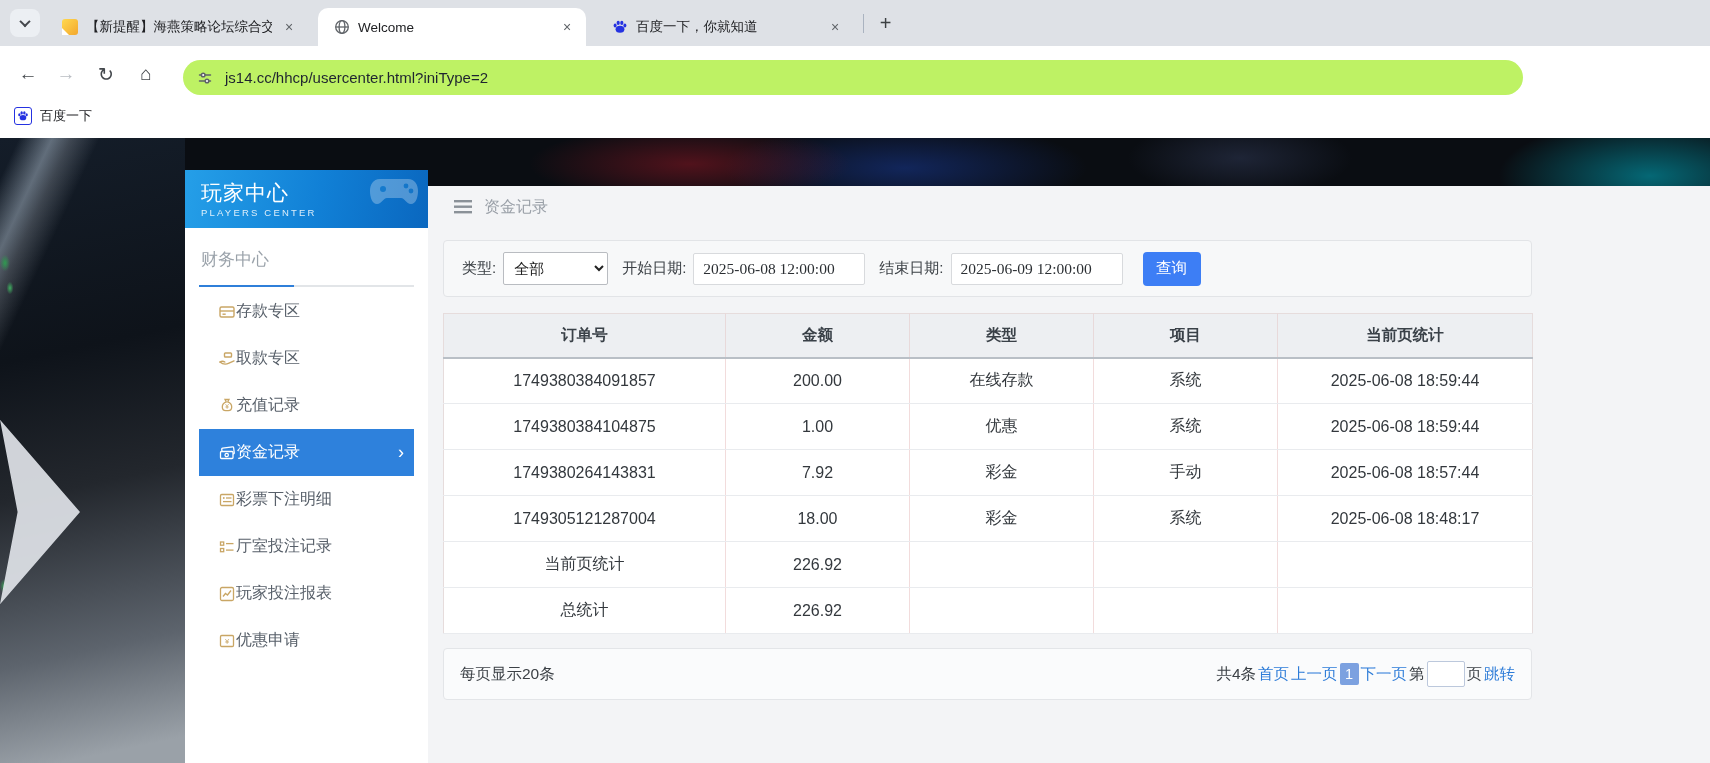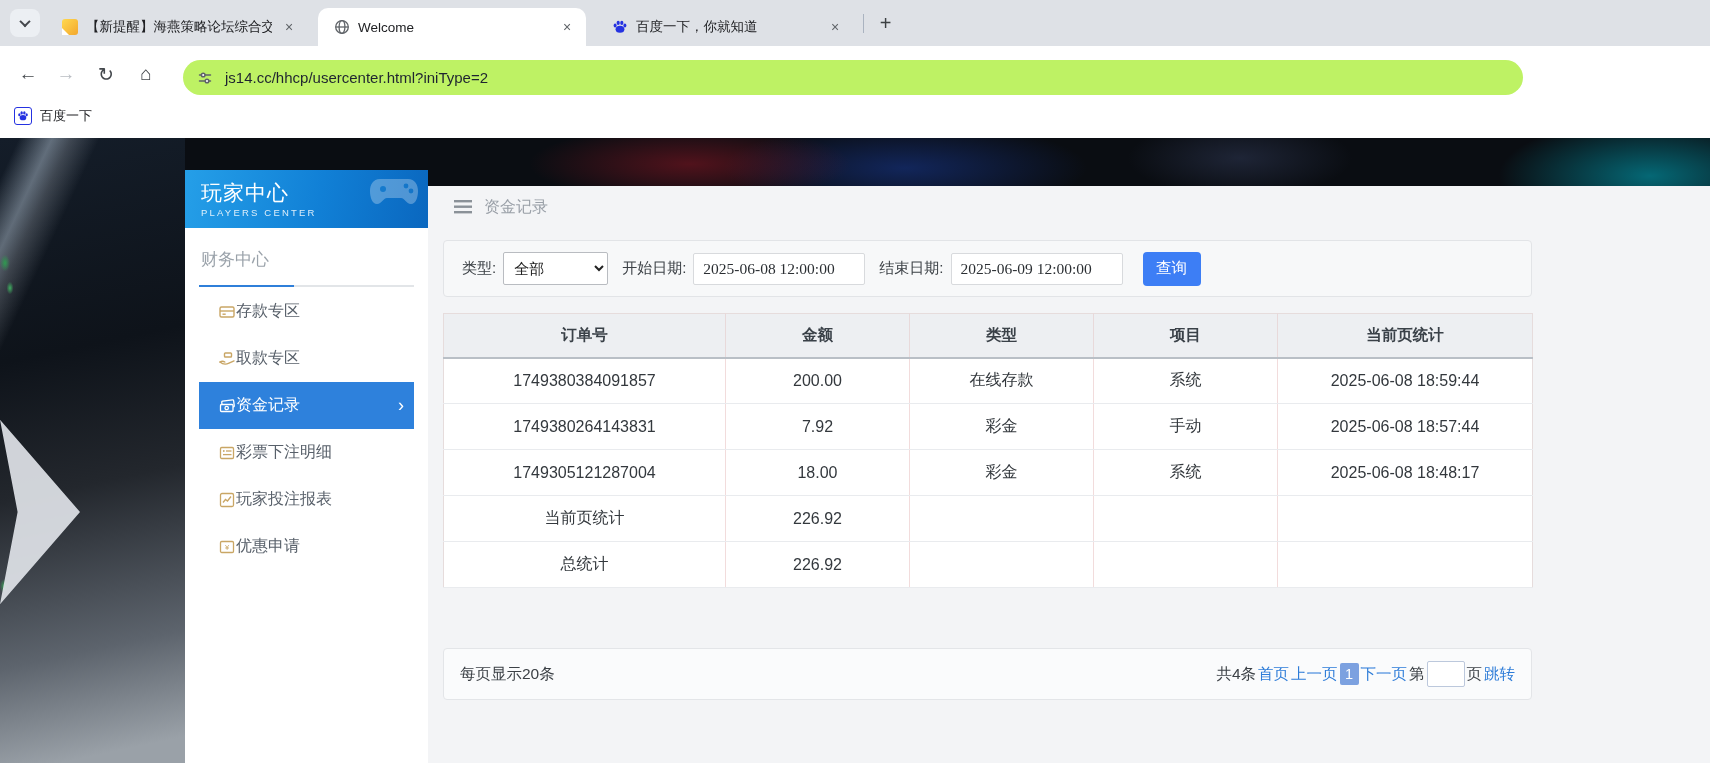--- a/index.html
+++ b/index.html
@@ -235,20 +235,29 @@
             <span class="icn">
               <svg viewBox="0 0 18 18" width="18" height="18" fill="none" stroke="#c9a665" stroke-width="1.4" stroke-linecap="round">
                 <rect x="6.5" y="3" width="7" height="4" rx=".8"></rect>
                 <path d="M2 12c2.6 2.3 6 2.6 9 1.2l5-2.3"></path>
                   <path d="M2 12c1.6-1.1 3.2-1.1 4.8 0"></path>
                 </svg>
             </span>
             <span>取款专区</span>
           </div>
 
+          <div class="m-item">
+            <span class="icn">
+              <svg viewBox="0 0 18 18" width="18" height="18">
+                <path d="M7 2.5h4l-1.2 2.3c2.6.9 3.9 2.8 3.9 5.2 0 2.1-1.4 3.6-3.4 3.6H7.7c-2 0-3.4-1.5-3.4-3.6 0-2.4 1.3-4.3 3.9-5.2L7 2.5z" fill="none" stroke="#c9a665" stroke-width="1.3"></path>
+                <text x="9" y="11.8" font-size="6.5" fill="#c9a665" text-anchor="middle">¥</text>
+                </svg>
+            </span>
+            <span>充值记录</span>
+          </div>
 
 
           <div class="m-item active">
             <span class="icn">
               <svg viewBox="0 0 18 18" width="18" height="18" fill="none" stroke="#fff" stroke-width="1.3">
                 <rect x="4" y="3.5" width="12" height="7" rx="1" transform="rotate(-7 10 7)"></rect>
                 <rect x="2.5" y="7.5" width="12.5" height="7" rx="1" fill="#2e81dc"></rect>
                 <circle cx="8.7" cy="11" r="1.7"></circle>
                 </svg>
             </span>
@@ -261,20 +270,31 @@
               <svg viewBox="0 0 18 18" width="18" height="18" fill="none" stroke="#c9a665" stroke-width="1.3">
                 <rect x="2.5" y="3.5" width="13" height="11" rx="1.2"></rect>
                 <circle cx="5.8" cy="7" r=".9" fill="#c9a665" stroke="none"></circle>
                 <line x1="8" y1="7" x2="13.5" y2="7"></line>
                   <line x1="5" y1="10.6" x2="13.5" y2="10.6"></line>
                 </svg>
             </span>
             <span>彩票下注明细</span>
           </div>
 
+          <div class="m-item">
+            <span class="icn">
+              <svg viewBox="0 0 18 18" width="18" height="18" fill="none" stroke="#c9a665" stroke-width="1.3">
+                <rect x="2.5" y="4" width="3.2" height="3.2"></rect>
+                  <line x1="8" y1="5.6" x2="15.5" y2="5.6"></line>
+                <rect x="2.5" y="10.5" width="3.2" height="3.2"></rect>
+                  <line x1="8" y1="12.1" x2="15.5" y2="12.1"></line>
+                </svg>
+            </span>
+            <span>厅室投注记录</span>
+          </div>
 
           <div class="m-item">
             <span class="icn">
               <svg viewBox="0 0 18 18" width="18" height="18" fill="none" stroke="#c9a665" stroke-width="1.3">
                 <rect x="2.5" y="2.5" width="13" height="13" rx="1.5"></rect>
                 <polyline points="5,11.5 7.5,8.5 9.5,10 13,5.5"></polyline>
                 </svg>
             </span>
             <span>玩家投注报表</span>
           </div>
@@ -332,20 +352,27 @@
             <th>类型</th>
             <th>项目</th>
             <th>当前页统计</th>
           </tr>
         </thead>
         <tbody>
           <tr>
             <td>1749380384091857</td>
             <td>200.00</td>
             <td>在线存款</td>
+            <td>系统</td>
+            <td>2025-06-08 18:59:44</td>
+          </tr>
+          <tr>
+            <td>1749380384104875</td>
+            <td>1.00</td>
+            <td>优惠</td>
             <td>系统</td>
             <td>2025-06-08 18:59:44</td>
           </tr>
           <tr>
             <td>1749380264143831</td>
             <td>7.92</td>
             <td>彩金</td>
             <td>手动</td>
             <td>2025-06-08 18:57:44</td>
           </tr>

